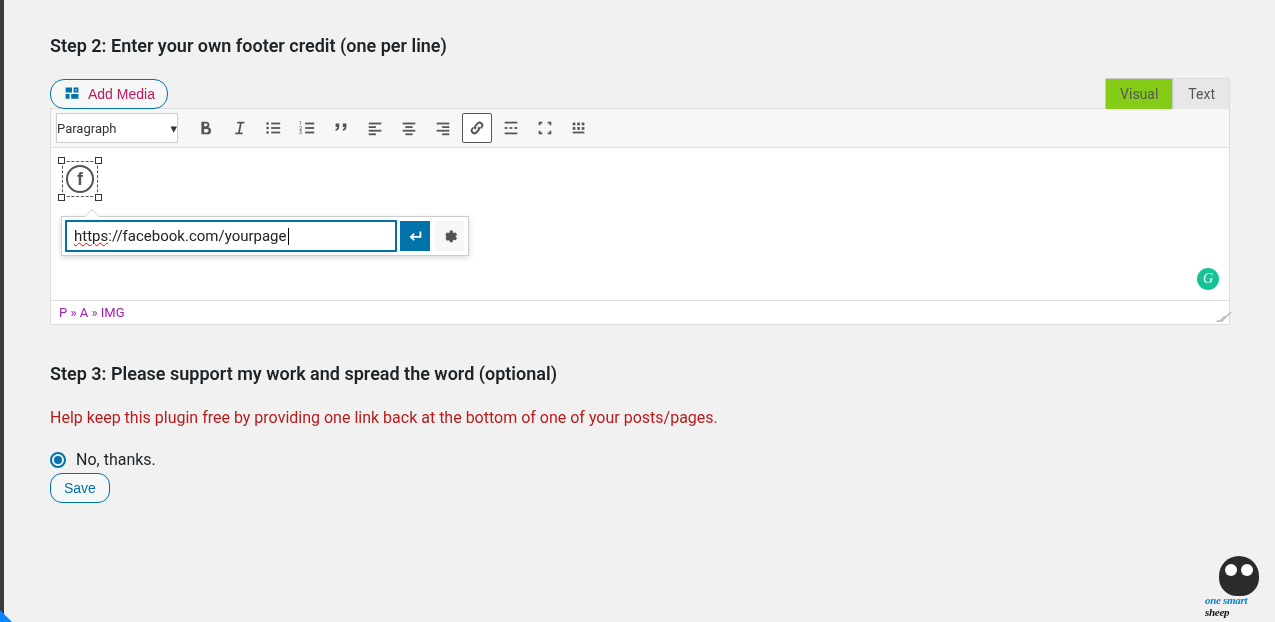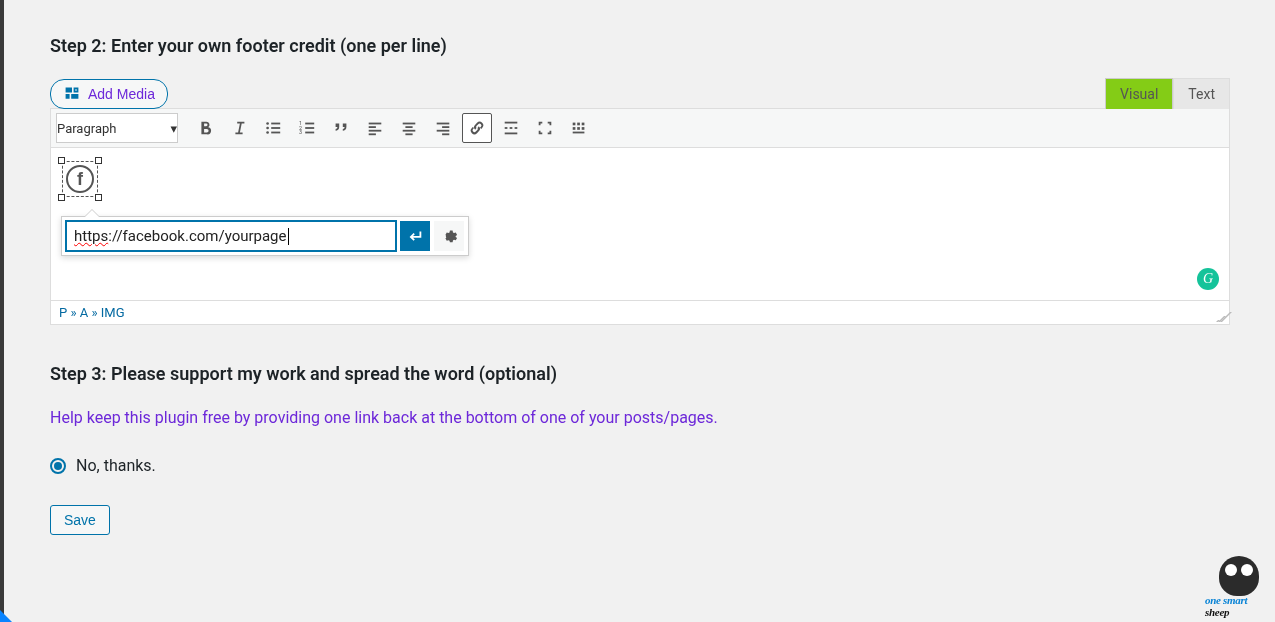--- a/index.html
+++ b/index.html
@@ -43,21 +43,21 @@
     align-items: flex-end;
     margin-bottom: 0;
   }
   .add-media-btn {
     display: inline-flex;
     align-items: center;
     gap: 7px;
     background: #f6f7f7;
     border: 1px solid #0073aa;
     padding: 6px 12px;
-    color: #6d28d9;
+    color: #be185d;
     font-size: 14px;
     cursor: pointer;
     border-radius: 14px;
   }
   .add-media-btn .icon { width: 18px; height: 16px; }
   .tabs {
     display: flex;
     border-bottom: none;
   }
   .tab {
@@ -244,39 +244,39 @@
     justify-content: center;
     font-family: Georgia, serif;
     font-size: 14px;
     font-style: italic;
   }
   .status-bar {
     border-top: 1px solid #ddd;
     background: #fff;
     padding: 4px 8px;
     font-size: 13px;
-    color: #0369a1;
+    color: #a21caf;
     position: relative;
     height: 24px;
   }
   .resize-grip {
     position: absolute;
     right: 2px;
     bottom: 2px;
     width: 12px; height: 12px;
   }
   .resize-grip .l { position:absolute; background:#bbb; }
   .section3 { margin-top: 38px; }
   .help-text {
     font-size: 16px;
-    color: #6d28d9;
+    color: #b91c1c;
     margin-top: 18px;
     line-height: 1.5;
   }
-  .radios { margin-top: 26px; }
+  .radios { margin-top: 20px; }
   .radio-row {
     display: flex;
     align-items: center;
     gap: 10px;
     font-size: 16px;
     color: #1d2327;
     margin-bottom: 4px;
     cursor: pointer;
   }
   .radio-btn {
@@ -288,29 +288,28 @@
     justify-content: center;
     flex-shrink: 0;
   }
   .radio-btn .dot {
     width: 8px; height: 8px;
     background: #0073aa;
     border-radius: 50%;
   }
   .radio-btn.unchecked { border-color: #8c8f94; }
   .save-btn {
-    margin-top: 26px;
     display: inline-block;
     background: #f6f7f7;
     border: 1px solid #0073aa;
     color: #0073aa;
     padding: 6px 13px;
     font-size: 14px;
     cursor: pointer;
-    border-radius: 3px;
+    border-radius: 12px;
   }
   .watermark {
     position: absolute;
     right: 2px;
     bottom: 4px;
     width: 68px;
     text-align: left;
     font-family: Liberation Serif, serif;
   }
   .watermark .char {

